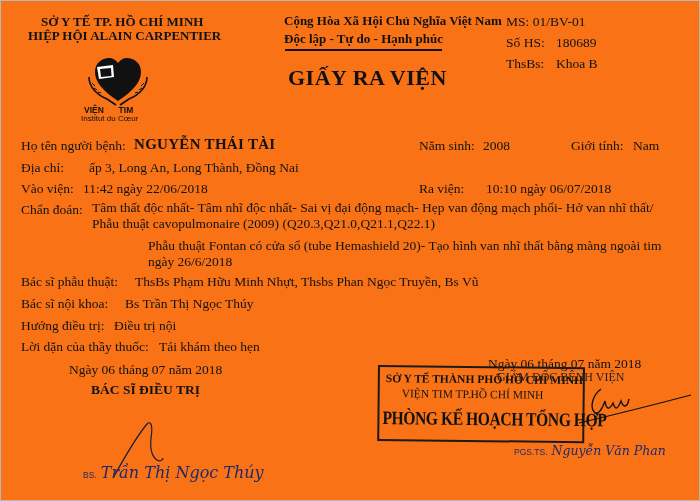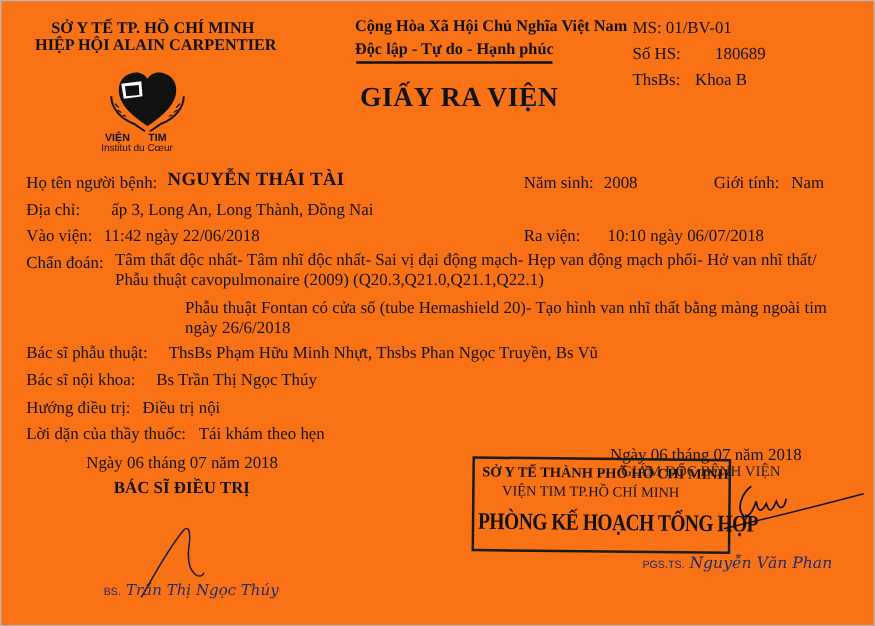--- a/index.html
+++ b/index.html
@@ -100,21 +100,21 @@
   <div class="abs nat2">Độc lập - Tự do - Hạnh phúc</div>
   <div class="abs nat-line"></div>
   <div class="abs title">GIẤY RA VIỆN</div>
 
   <div class="abs meta" style="top:13px;">
     <span>MS:</span>
     <span>01/BV-01</span>
   </div>
   <div class="abs meta" style="top:34px;">
     <span>Số HS:</span>
-    <span style="position:absolute;left:50px;margin-left:16px;">180689</span>
+    <span style="position:absolute;left:50px;">180689</span>
   </div>
   <div class="abs meta" style="top:55px;">
     <span>ThsBs:</span>
     <span style="position:absolute;left:50px;">Khoa B</span>
   </div>
 
   <div class="abs row" style="left:20px; top:137px;">Họ tên người bệnh:</div>
   <div class="abs name" style="left:133px; top:135px;">NGUYỄN THÁI TÀI</div>
 
   <div class="abs row" style="left:418px; top:137px;">Năm sinh:</div>
@@ -153,21 +153,21 @@
   <div class="abs row" style="left:68px; top:361px;">Ngày 06 tháng 07 năm 2018</div>
   <div class="abs row b" style="left:90px; top:381px;">BÁC SĨ ĐIỀU TRỊ</div>
 
   <div class="abs" style="left:110px; top:415px; width:60px; height:65px;">
     <svg width="60" height="65" viewBox="0 0 60 65">
       <path d="M2 62 C12 45 22 25 36 8 C40 4 42 10 40 22 C39 32 40 40 46 44 C49 46 52 44 52 42" stroke="#1a1a3a" stroke-width="1.2" fill="none"></path>
     </svg>
   </div>
   <div class="abs" style="left:82px; top:462px;">
     <span class="sig-prefix">BS.</span>
-    <span class="sig-name" style="font-size:12px;">Trần Thị Ngọc Thúy</span>
+    <span class="sig-name" style="font-size:16px;">Trần Thị Ngọc Thúy</span>
   </div>
 
   <div class="abs row" style="left:487px; top:355px;">Ngày 06 tháng 07 năm 2018</div>
   <div class="abs overlay-dir">GIÁM ĐỐC BỆNH VIỆN</div>
 
   <div class="abs stamp">
     <div class="abs stamp-l1">SỞ Y TẾ THÀNH PHỐ HỒ CHÍ MINH</div>
     <div class="abs stamp-l2">VIỆN TIM TP.HỒ CHÍ MINH</div>
     <div class="abs stamp-l3">PHÒNG KẾ HOẠCH TỔNG HỢP</div>
   </div>

